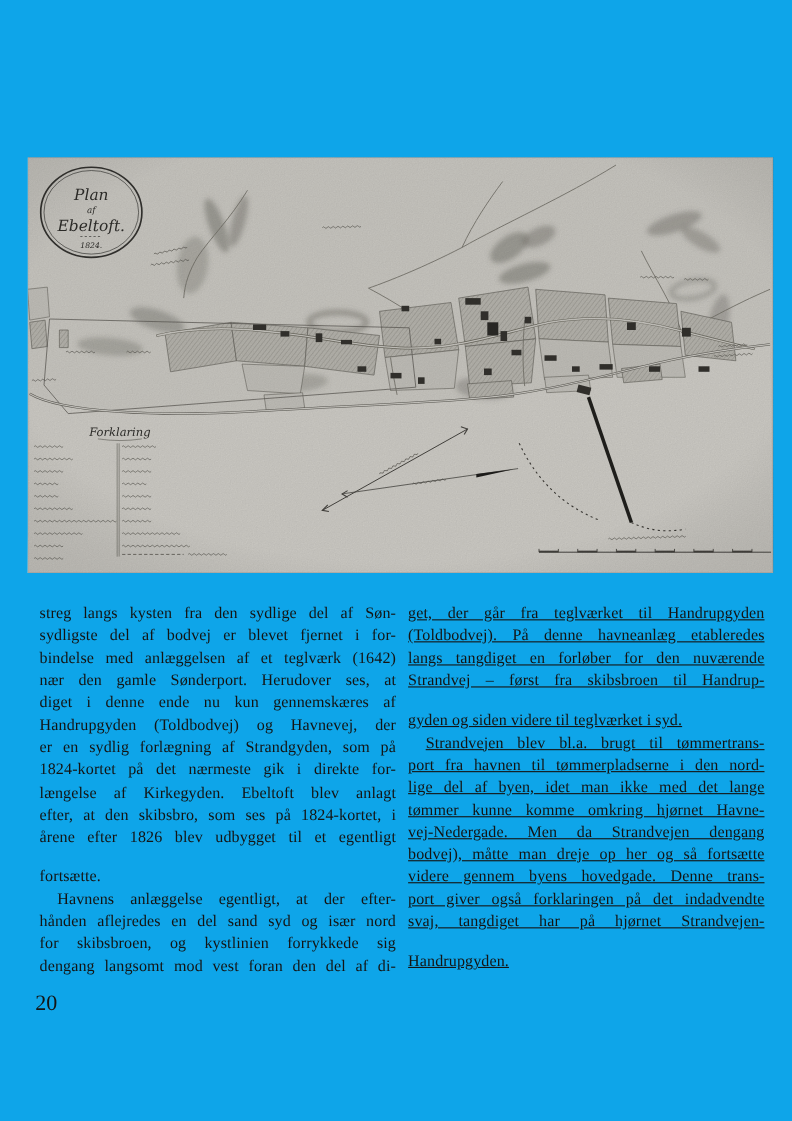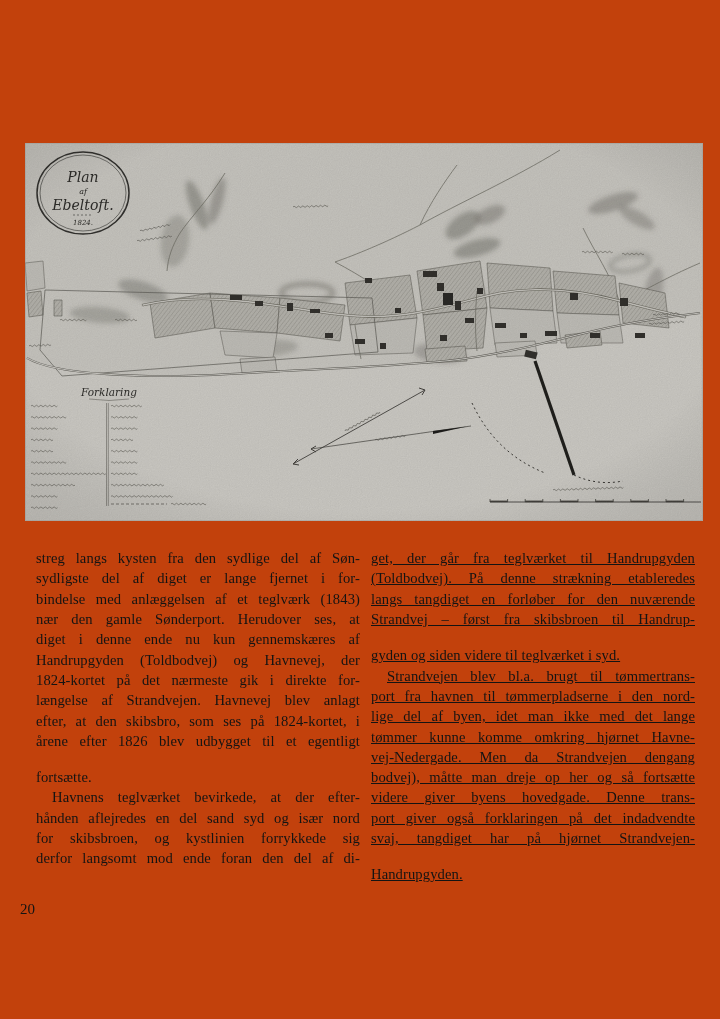--- a/index.html
+++ b/index.html
@@ -1,33 +1,33 @@
 <!DOCTYPE html>
 <html><head>
 <meta charset="utf-8">
 <style>
   html,body{margin:0;padding:0;}
   body{width:720px;height:1019px;background:#ffffff;position:relative;
        font-family:"Liberation Serif",serif;color:#141413;}
-  .page{position:absolute;inset:0;background:#c2410c;overflow:hidden;}
+  .page{position:absolute;inset:0;background:#0ea5e9;overflow:hidden;}
 
   
   .figure{position:absolute;left:25px;top:143px;width:678px;height:378px;}
   .figure svg{display:block;width:678px;height:378px;}
 
   
   .col{position:absolute;top:548px;width:324px;font-size:14.6px;
        line-height:20.32px;letter-spacing:0.1px;}
   #colL{left:36px;}
   #colR{left:371px;text-decoration:underline;}
   .tl{white-space:nowrap;height:20.32px;text-align:justify;text-align-last:justify;}
   .tl.end{text-align-last:left;margin-top:16px;}
   .tl.ind{text-indent:16px;}
 
-  .pagenum{position:absolute;left:20px;top:901px;font-size:15px;}
+  .pagenum{position:absolute;left:32px;top:901px;font-size:20px;}
 
   
   .thin{stroke:#75736b;stroke-width:.8;fill:none;}
   .rd{stroke:#6b695f;stroke-width:2.4;fill:none;stroke-linecap:round;}
   .rdi{stroke:#c8c6c0;stroke-width:1.3;fill:none;stroke-linecap:round;}
   .coast{stroke:#5c5a54;stroke-width:2;fill:none;}
   .coasti{stroke:#cbc9c3;stroke-width:1.1;fill:none;}
   .parcel{fill:url(#hatch);stroke:#5d5b55;stroke-width:.55;}
   .parcelL{fill:#c2c0ba;stroke:#5d5b55;stroke-width:.5;}
   .bld{fill:#34322e;}
@@ -248,48 +248,49 @@
         </g>
 
       <rect x="0" y="0" width="678" height="378" filter="url(#grain)" opacity=".08"></rect>
       <rect x="0" y="0" width="678" height="378" fill="url(#vig)"></rect>
       <rect x=".4" y=".4" width="677" height="377" fill="none" stroke="#9a9892" stroke-width=".7" opacity=".6"></rect>
     </svg>
   </div>
 
   <div class="col" id="colL">
     <div class="tl">streg langs kysten fra den sydlige del af Søn-</div>
-    <div class="tl">sydligste del af diget er lange fjernet i for-</div>
-    <div class="tl">bindelse med anlæggelsen af et teglværk (1843)</div>
+    <div class="tl">sydligste del af bodvej er blevet fjernet i for-</div>
+    <div class="tl">bindelse med anlæggelsen af et teglværk (1642)</div>
     <div class="tl">nær den gamle Sønderport. Herudover ses, at</div>
     <div class="tl">diget i denne ende nu kun gennemskæres af</div>
     <div class="tl">Handrupgyden (Toldbodvej) og Havnevej, der</div>
+    <div class="tl">er en sydlig forlægning af Strandgyden, som på</div>
     <div class="tl">1824-kortet på det nærmeste gik i direkte for-</div>
-    <div class="tl">længelse af Strandvejen. Havnevej blev anlagt</div>
+    <div class="tl">længelse af Kirkegyden. Ebeltoft blev anlagt</div>
     <div class="tl">efter, at den skibsbro, som ses på 1824-kortet, i</div>
     <div class="tl">årene efter 1826 blev udbygget til et egentligt</div>
     <div class="tl end">fortsætte.</div>
-    <div class="tl ind">Havnens teglværket bevirkede, at der efter-</div>
+    <div class="tl ind">Havnens anlæggelse egentligt, at der efter-</div>
     <div class="tl">hånden aflejredes en del sand syd og især nord</div>
     <div class="tl">for skibsbroen, og kystlinien forrykkede sig</div>
-    <div class="tl">derfor langsomt mod ende foran den del af di-</div>
+    <div class="tl">dengang langsomt mod vest foran den del af di-</div>
   </div>
 
   <div class="col" id="colR">
     <div class="tl">get, der går fra teglværket til Handrupgyden</div>
-    <div class="tl">(Toldbodvej). På denne strækning etableredes</div>
+    <div class="tl">(Toldbodvej). På denne havneanlæg etableredes</div>
     <div class="tl">langs tangdiget en forløber for den nuværende</div>
     <div class="tl">Strandvej – først fra skibsbroen til Handrup-</div>
     <div class="tl end">gyden og siden videre til teglværket i syd.</div>
     <div class="tl ind">Strandvejen blev bl.a. brugt til tømmertrans-</div>
     <div class="tl">port fra havnen til tømmerpladserne i den nord-</div>
     <div class="tl">lige del af byen, idet man ikke med det lange</div>
     <div class="tl">tømmer kunne komme omkring hjørnet Havne-</div>
     <div class="tl">vej-Nedergade. Men da Strandvejen dengang</div>
     <div class="tl">bodvej), måtte man dreje op her og så fortsætte</div>
-    <div class="tl">videre giver byens hovedgade. Denne trans-</div>
+    <div class="tl">videre gennem byens hovedgade. Denne trans-</div>
     <div class="tl">port giver også forklaringen på det indadvendte</div>
     <div class="tl">svaj, tangdiget har på hjørnet Strandvejen-</div>
     <div class="tl end">Handrupgyden.</div>
   </div>
 
   <div class="pagenum">20</div>
 </div>
 
 </body></html>

